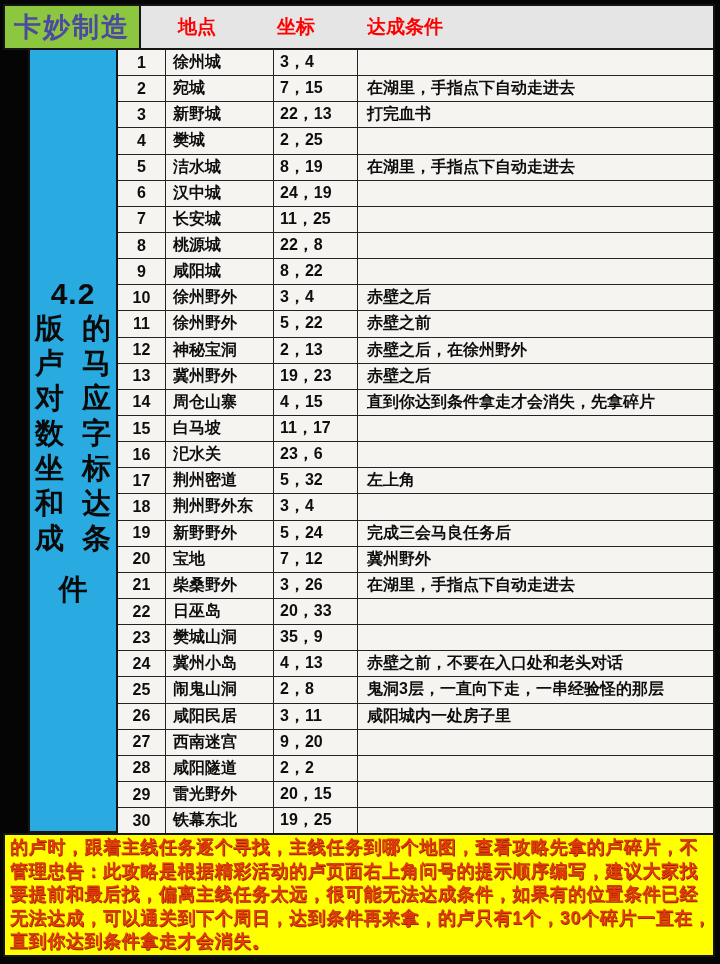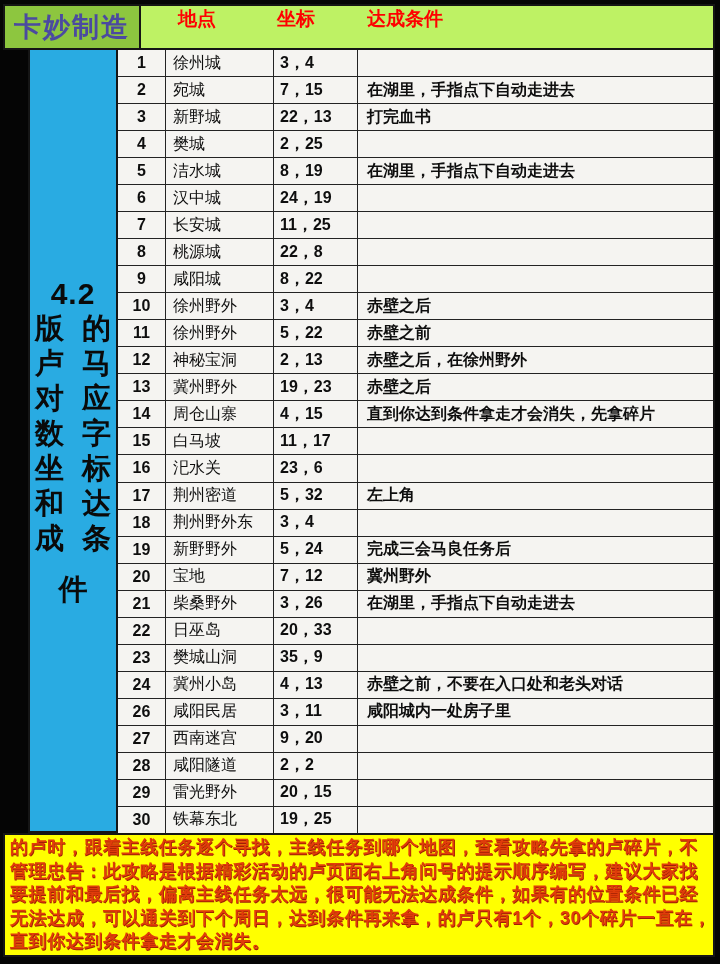--- a/index.html
+++ b/index.html
@@ -16,22 +16,22 @@
   }
   
   .header-row{display:flex;height:46px;flex:0 0 46px;}
   .brand-cell{
     width:138px;flex:0 0 138px;background:#8dc63f;
     border:2.5px solid #151515;box-sizing:border-box;
     display:flex;align-items:center;justify-content:center;
     color:#4b4aa0;font-size:27px;font-weight:bold;letter-spacing:2px;
   }
   .header-yellow{
-    flex:1;background:#bef264;border:2.5px solid #151515;border-left:none;
-    box-sizing:border-box;display:flex;align-items:flex-start;
+    flex:1;background:#e5e5e5;border:2.5px solid #151515;border-left:none;
+    box-sizing:border-box;display:flex;align-items:center;
     color:#ff0000;font-weight:bold;font-size:19px;
   }
   .h-loc{width:112px;text-align:center;flex:0 0 112px;}
   .h-coord{width:86px;text-align:center;flex:0 0 86px;}
   .h-cond{flex:1;padding-left:28px;text-align:left;}
   
   .body-row{display:flex;flex:1;min-height:0;}
   .sidebar{
     width:90px;flex:0 0 90px;background:#29abe2;
     border:2.5px solid #151515;border-top:none;box-sizing:border-box;
@@ -48,21 +48,21 @@
   }
   .trow{flex:1;display:flex;border-bottom:1.6px solid #232323;box-sizing:border-box;}
   .trow:last-child{border-bottom:none;}
   .cell{display:flex;align-items:center;box-sizing:border-box;color:#0e0e0e;}
   .c-num{
     width:48px;flex:0 0 48px;justify-content:center;
     border-right:1.6px solid #232323;font-size:16px;font-weight:600;
   }
   .c-loc{
     width:108px;flex:0 0 108px;padding-left:7px;
-    border-right:1.6px solid #232323;font-size:16px;font-weight:400;
+    border-right:1.6px solid #232323;font-size:16px;font-weight:700;
   }
   .c-coord{
     width:84px;flex:0 0 84px;padding-left:6px;
     border-right:1.6px solid #232323;font-size:16px;font-weight:600;
   }
   .c-cond{flex:1;padding-left:9px;font-size:16px;font-weight:600;white-space:nowrap;overflow:hidden;}
   
   .footer{
     height:124px;flex:0 0 124px;background:#ffff00;
     border:2.5px solid #151515;border-top:2px solid #151515;box-sizing:border-box;
@@ -264,20 +264,26 @@
     <div class="cell c-coord">35，9</div>
     <div class="cell c-cond"></div>
   </div>
           <div class="trow">
     <div class="cell c-num">24</div>
     <div class="cell c-loc">冀州小岛</div>
     <div class="cell c-coord">4，13</div>
     <div class="cell c-cond">赤壁之前，不要在入口处和老头对话</div>
   </div>
           <div class="trow">
+    <div class="cell c-num">25</div>
+    <div class="cell c-loc">闹鬼山洞</div>
+    <div class="cell c-coord">2，8</div>
+    <div class="cell c-cond">鬼洞3层，一直向下走，一串经验怪的那层</div>
+  </div>
+          <div class="trow">
     <div class="cell c-num">26</div>
     <div class="cell c-loc">咸阳民居</div>
     <div class="cell c-coord">3，11</div>
     <div class="cell c-cond">咸阳城内一处房子里</div>
   </div>
           <div class="trow">
     <div class="cell c-num">27</div>
     <div class="cell c-loc">西南迷宫</div>
     <div class="cell c-coord">9，20</div>
     <div class="cell c-cond"></div>

